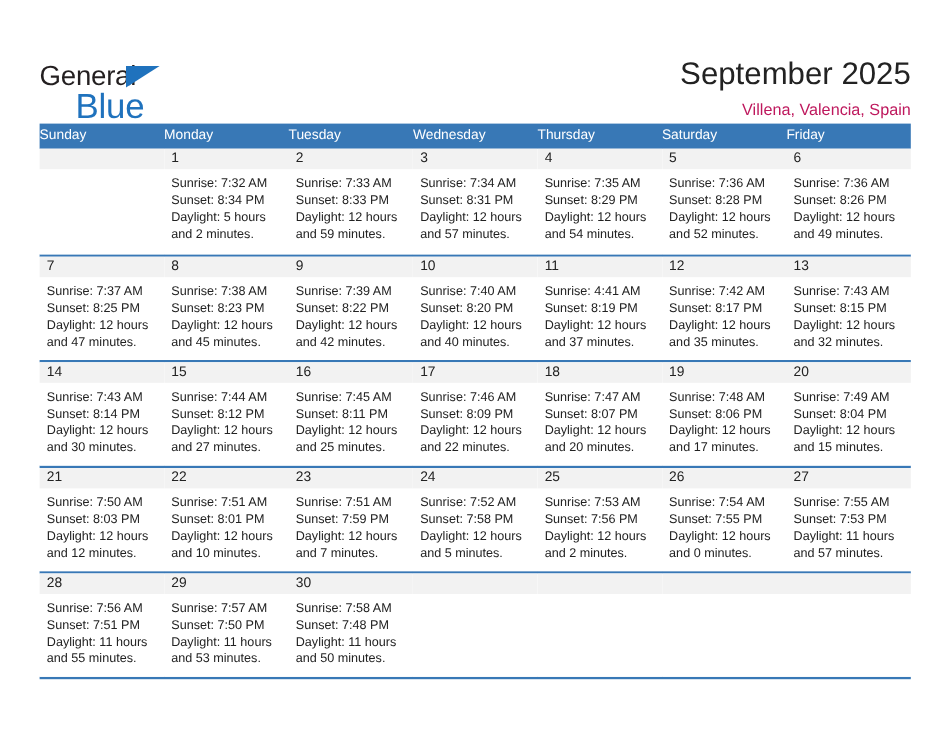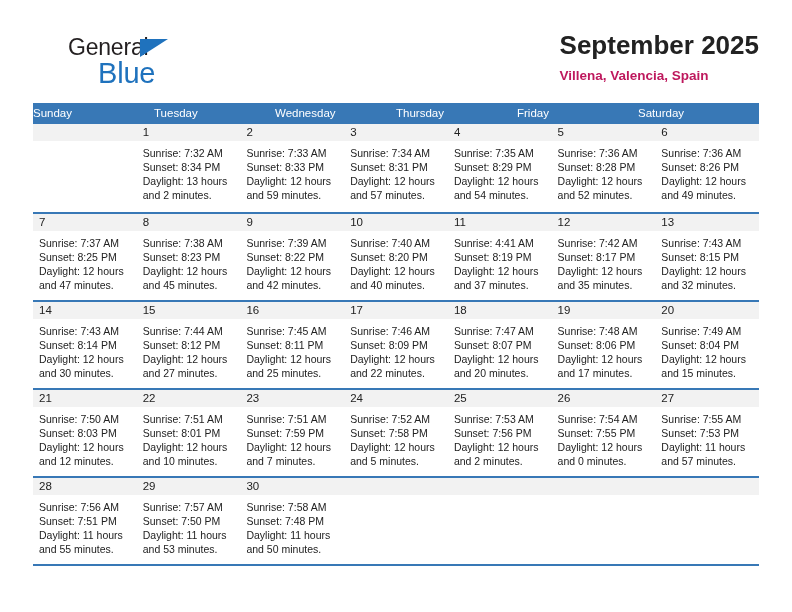--- a/index.html
+++ b/index.html
@@ -18,24 +18,23 @@
     position: relative;
     width: 792px;
     height: 612px;
     box-sizing: border-box;
   }
 
   
   .header {
     position: absolute;
     left: 33px;
-    top: 28px;
+    top: 44px;
     right: 33px;
     height: 68px;
-    margin-left: 35px;
   }
   .logo {
     position: absolute;
     left: 0;
     top: 6px;
     width: 200px;
     height: 54px;
   }
   .logo-general {
     position: absolute;
@@ -61,21 +60,21 @@
     top: 23px;
     font-size: 29px;
     letter-spacing: -0.2px;
     color: #1f72bd;
     font-family: "Liberation Sans", sans-serif;
   }
   .title-block {
     position: absolute;
     right: 0;
     top: 0;
-    font-weight: bold;
+    text-align: right;
   }
   .month-title {
     font-size: 26px;
     color: #222222;
     line-height: 34px;
     white-space: nowrap;
   }
   .location {
     font-size: 13.5px;
     color: #be185d;
@@ -162,43 +161,44 @@
     <div class="title-block">
       <div class="month-title">September 2025</div>
       <div class="location">Villena, Valencia, Spain</div>
     </div>
 
   </div>
 
   <div class="calendar">
     <div class="weekday-header" id="weekday-header">
         <div class="weekday-cell">Sunday</div>
+        <div class="weekday-cell">Monday</div>
         <div class="weekday-cell">Tuesday</div>
         <div class="weekday-cell">Wednesday</div>
         <div class="weekday-cell">Thursday</div>
+        <div class="weekday-cell">Saturday</div>
         <div class="weekday-cell">Friday</div>
-        <div class="weekday-cell">Saturday</div>
       </div>
     <div id="weeks-container">
         <div class="week-row first">
           <div class="day-cell empty">
             <div class="day-number"></div>
             <div class="day-body">
               <div></div>
               <div></div>
               <div></div>
               <div></div>
             </div>
           </div>
           <div class="day-cell">
             <div class="day-number">1</div>
             <div class="day-body">
               <div>Sunrise: 7:32 AM</div>
               <div>Sunset: 8:34 PM</div>
-              <div>Daylight: 13 hours</div>
+              <div>Daylight: 5 hours</div>
               <div>and 2 minutes.</div>
             </div>
           </div>
           <div class="day-cell">
             <div class="day-number">2</div>
             <div class="day-body">
               <div>Sunrise: 7:33 AM</div>
               <div>Sunset: 8:33 PM</div>
               <div>Daylight: 12 hours</div>
               <div>and 59 minutes.</div>

